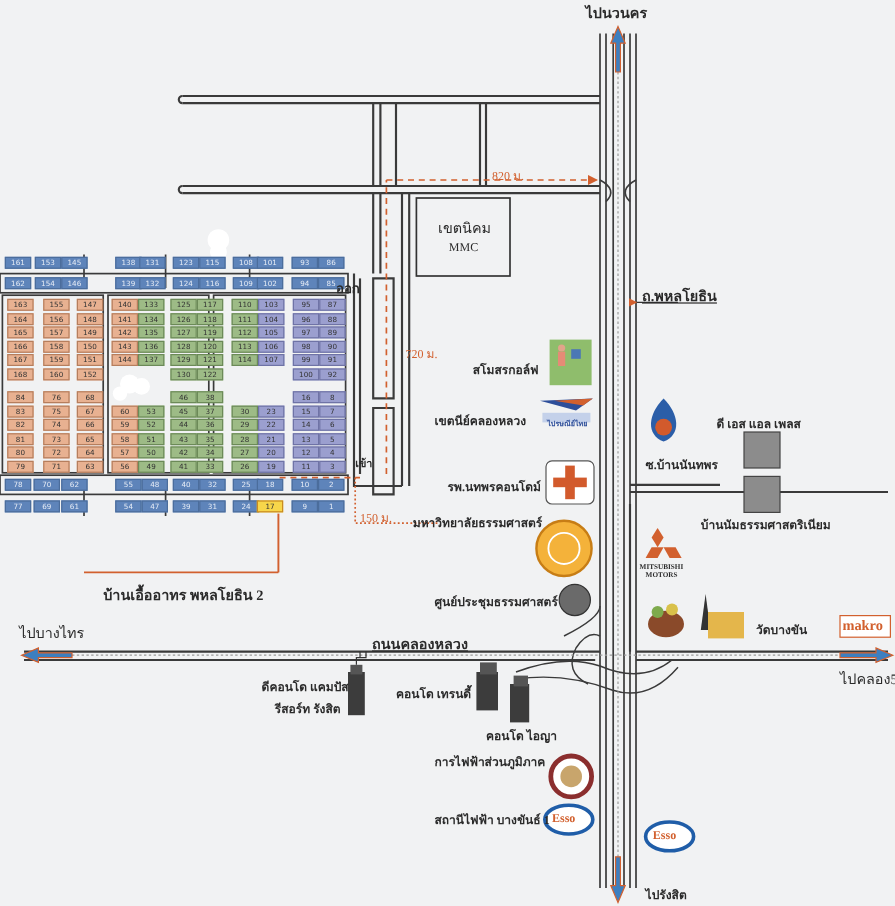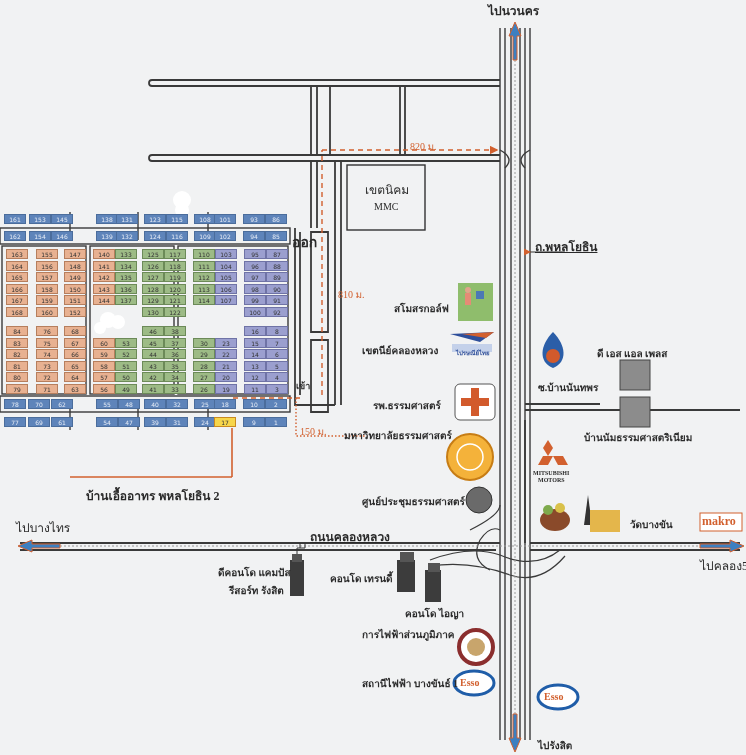--- a/index.html
+++ b/index.html
@@ -358,32 +358,32 @@
 <div class="lbl big" style="left:488px;top:1px;">ไปนวนคร</div>
 <div class="lbl" style="left:538px;top:738px;">ไปรังสิต</div>
 <div class="lbl big" style="left:16px;top:518px;font-weight:normal;">ไปบางไทร</div>
 <div class="lbl big" style="left:700px;top:556px;font-weight:normal;">ไปคลอง5</div>
 
 <div class="lbl big" style="left:535px;top:237px;text-decoration:underline;">ถ.พหลโยธิน</div>
 <div class="lbl big" style="left:310px;top:527px;text-decoration:underline;">ถนนคลองหลวง</div>
 <div class="lbl" style="left:538px;top:380px;">ซ.บ้านนันทพร</div>
 
 <div class="lbl red" style="left:410px;top:139px;">820 ม.</div>
-<div class="lbl red" style="left:338px;top:287px;">810 ม.</div>
+<div class="lbl red" style="left:338px;top:287px;">720 ม.</div>
 <div class="lbl red" style="left:300px;top:424px;">150 ม.</div>
 
-<div class="lbl" style="left:292px;top:231px;font-size:14px;">ออก</div>
+<div class="lbl" style="left:280px;top:231px;font-size:11px;">ออก</div>
 <div class="lbl" style="left:296px;top:379px;font-size:9px;">เข้า</div>
 
 <div class="lbl big" style="left:365px;top:180px;font-weight:normal;">เขตนิคม</div>
 <div class="lbl" style="left:374px;top:201px;font-weight:normal;">MMC</div>
 
 <div class="lbl" style="left:394px;top:301px;">สโมสรกอล์ฟ</div>
 <div class="lbl" style="left:362px;top:343px;">เขตนีย์คลองหลวง</div>
-<div class="lbl" style="left:373px;top:398px;">รพ.ธรรมศาสตร์</div>
+<div class="lbl" style="left:373px;top:398px;">รพ.นทพรคอนโดม์</div>
 <div class="lbl" style="left:344px;top:428px;">มหาวิทยาลัยธรรมศาสตร์</div>
 <div class="lbl" style="left:362px;top:494px;">ศูนย์ประชุมธรรมศาสตร์</div>
 <div class="lbl" style="left:218px;top:565px;">ดีคอนโด แคมปัส</div>
 <div class="lbl" style="left:229px;top:583px;">รีสอร์ท รังสิต</div>
 <div class="lbl" style="left:330px;top:571px;">คอนโด เทรนดี้</div>
 <div class="lbl" style="left:405px;top:606px;">คอนโด ไอญา</div>
 <div class="lbl" style="left:362px;top:627px;">การไฟฟ้าส่วนภูมิภาค</div>
 <div class="lbl" style="left:362px;top:644px;margin-top:32px;">สถานีไฟฟ้า บางขันธ์ 1</div>
 <div class="lbl" style="left:597px;top:346px;">ดี เอส แอล เพลส</div>
 <div class="lbl" style="left:584px;top:430px;">บ้านนัมธรรมศาสตริเนียม</div>

